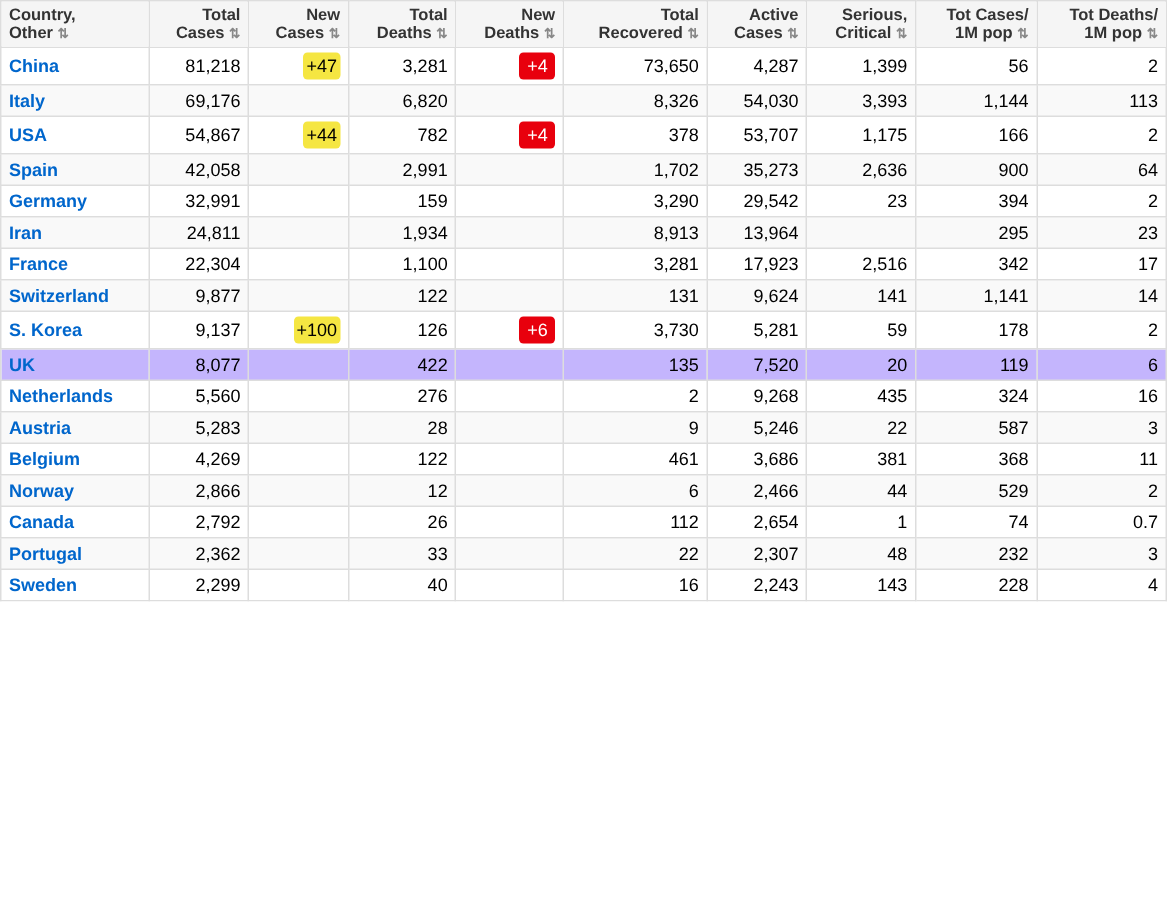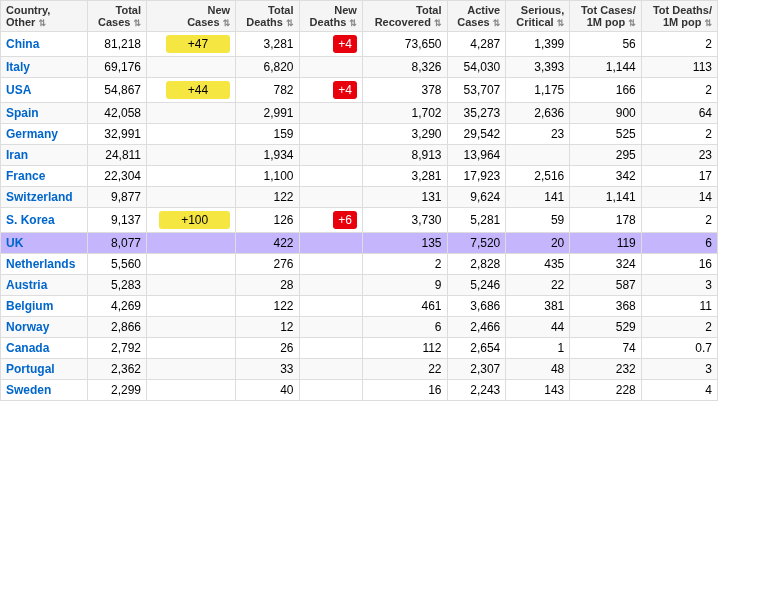--- a/index.html
+++ b/index.html
@@ -1,24 +1,24 @@
 <!DOCTYPE html>
 <html><head>
   <meta charset="utf-8">
   <style>
     * { box-sizing: border-box; margin: 0; padding: 0; }
     body { font-family: Arial, sans-serif; font-size: 12px; background: #fff; }
-    table { width: 718px; border-collapse: collapse; }
+    table { width: 778px; border-collapse: collapse; }
     th, td { border: 1px solid #ddd; padding: 3px 5px; text-align: right; white-space: nowrap; }
     th { background: #f5f5f5; color: #333; font-size: 11px; font-weight: bold; cursor: pointer; vertical-align: bottom; text-align: right; }
     th .sort-icon { font-size: 9px; color: #888; }
     td.country-col { text-align: left; }
     a { color: #0066cc; text-decoration: none; font-weight: bold; }
     tr:nth-child(even) { background: #f9f9f9; }
-    .badge-yellow { background: #f5e642; padding: 2px 22px; border-radius: 3px; display: inline-block; }
+    .badge-yellow { background: #f5e642; padding: 2px 2px; border-radius: 3px; display: inline-block; }
     .badge-red { background: #e8000d; color: #fff; padding: 2px 5px; border-radius: 3px; display: inline-block; }
     .header-row th { position: relative; }
   </style>
 </head>
 <body>
 
 <table id="main-table">
   <thead>
     <tr class="header-row">
       <th style="text-align:left; min-width:80px;">Country,<br>Other <span class="sort-icon">⇅</span></th>
@@ -84,21 +84,21 @@
       </tr>
       <tr>
         <td class="country-col"><a href="#">Germany</a></td>
         <td>32,991</td>
         <td></td>
         <td>159</td>
         <td></td>
         <td>3,290</td>
         <td>29,542</td>
         <td>23</td>
-        <td>525</td>
+        <td>394</td>
         <td>2</td>
       </tr>
       <tr>
         <td class="country-col"><a href="#">Iran</a></td>
         <td>24,811</td>
         <td></td>
         <td>1,934</td>
         <td></td>
         <td>8,913</td>
         <td>13,964</td>
@@ -154,21 +154,21 @@
         <td>119</td>
         <td>6</td>
       </tr>
       <tr>
         <td class="country-col"><a href="#">Netherlands</a></td>
         <td>5,560</td>
         <td></td>
         <td>276</td>
         <td></td>
         <td>2</td>
-        <td>2,828</td>
+        <td>9,268</td>
         <td>435</td>
         <td>324</td>
         <td>16</td>
       </tr>
       <tr>
         <td class="country-col"><a href="#">Austria</a></td>
         <td>5,283</td>
         <td></td>
         <td>28</td>
         <td></td>

